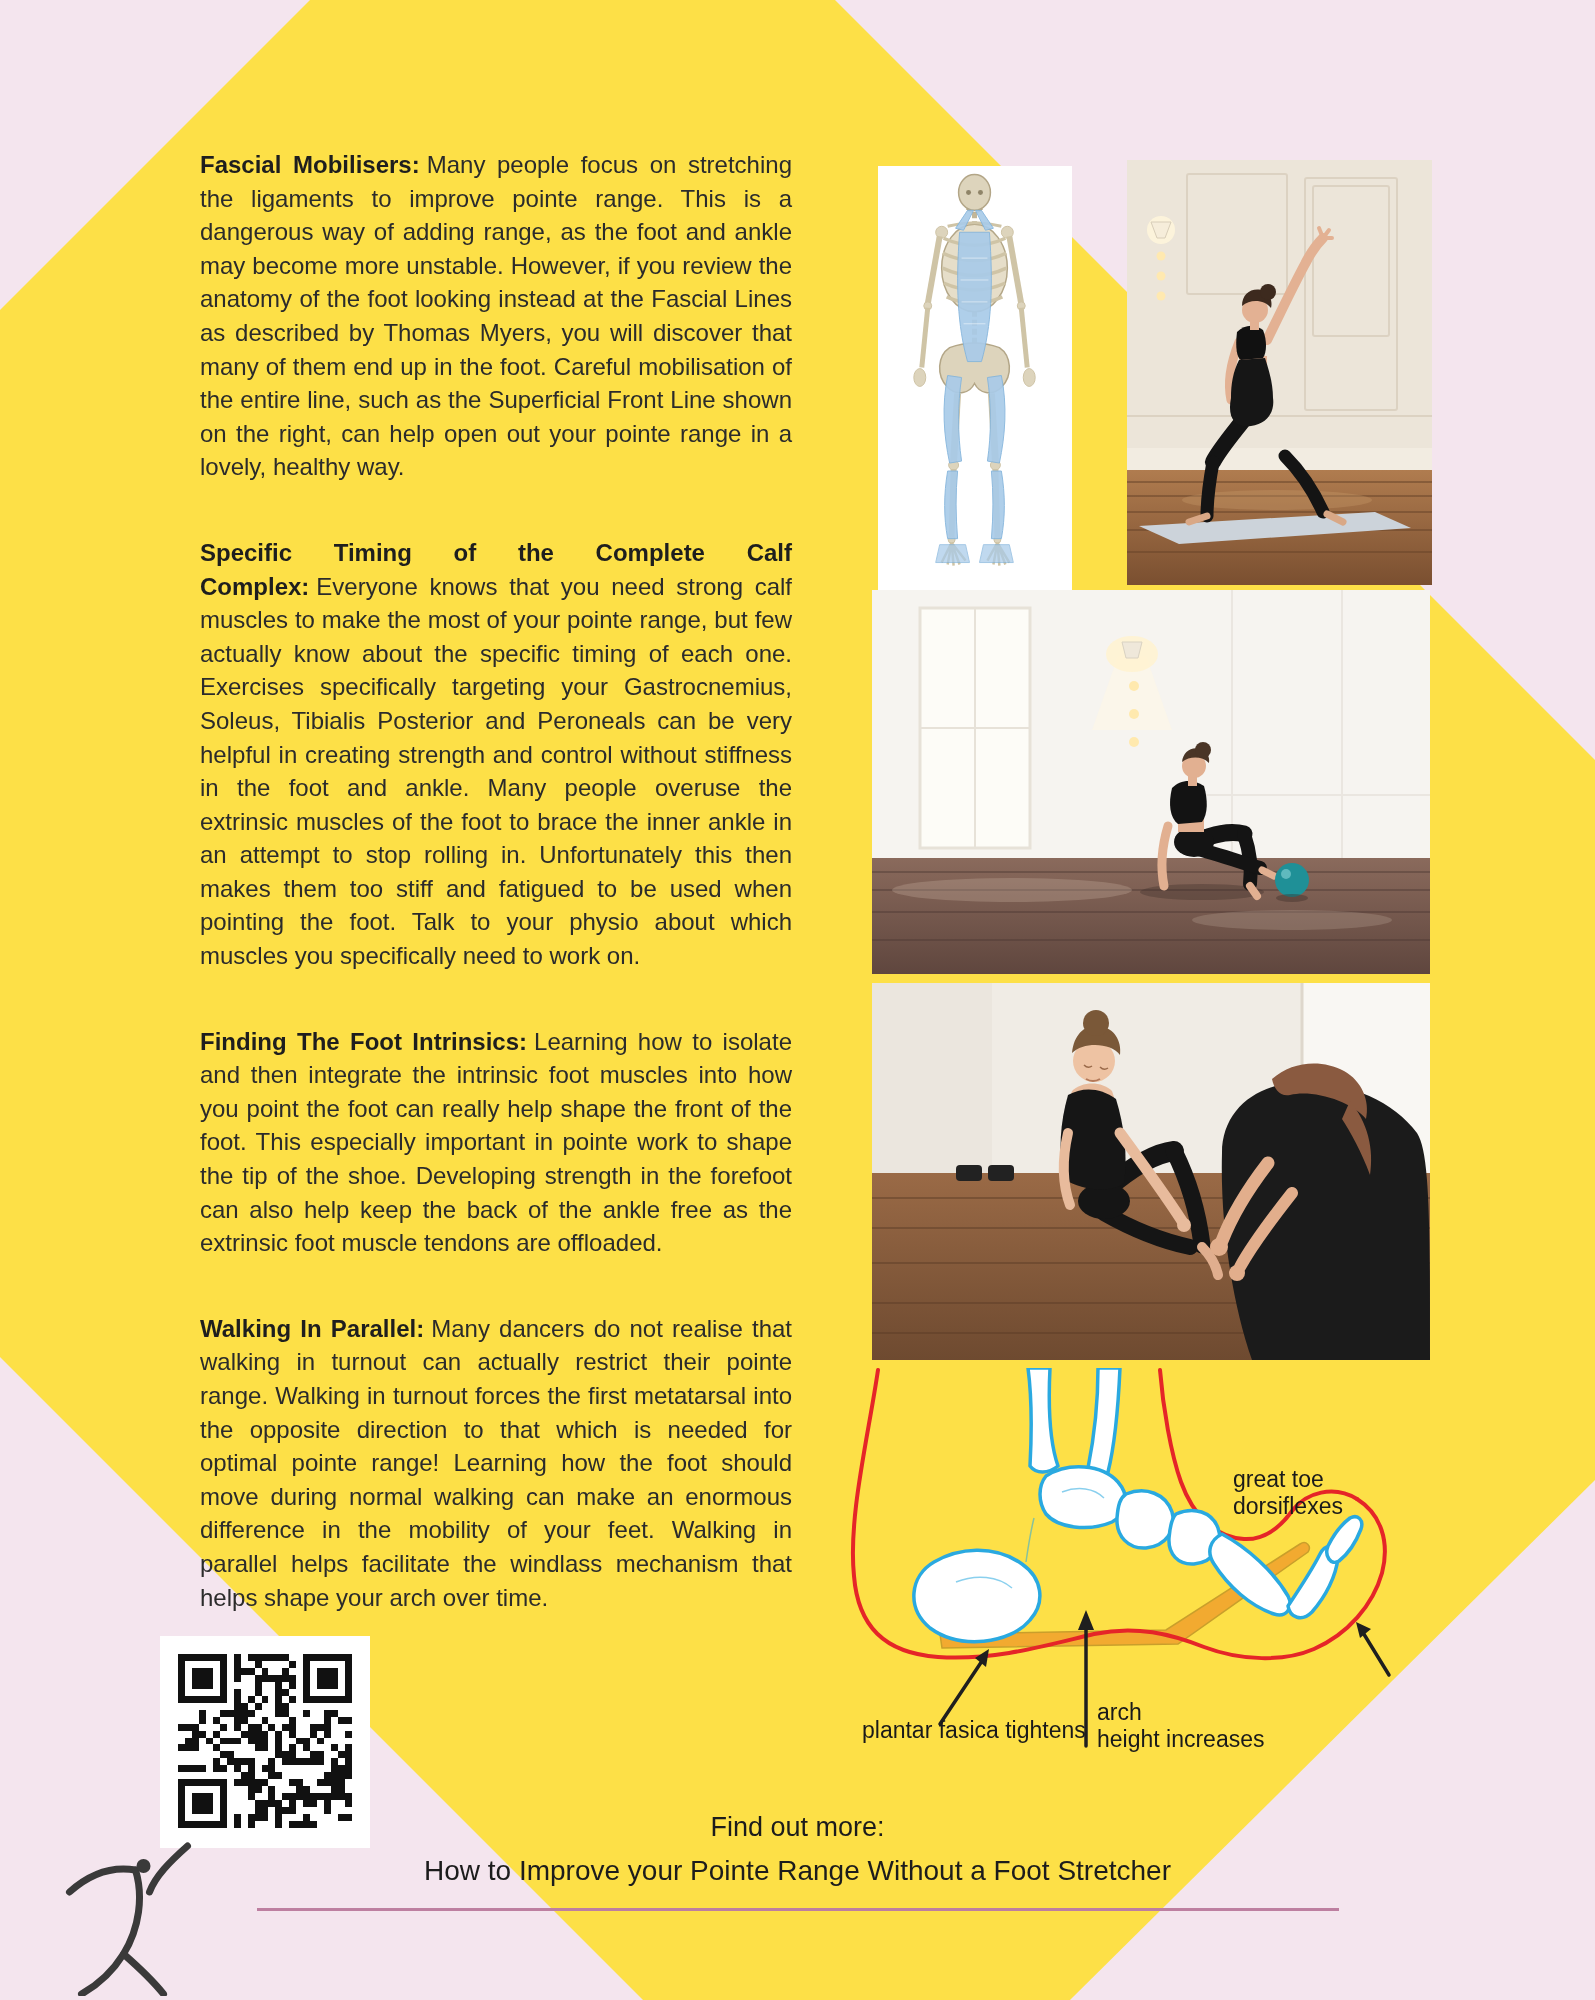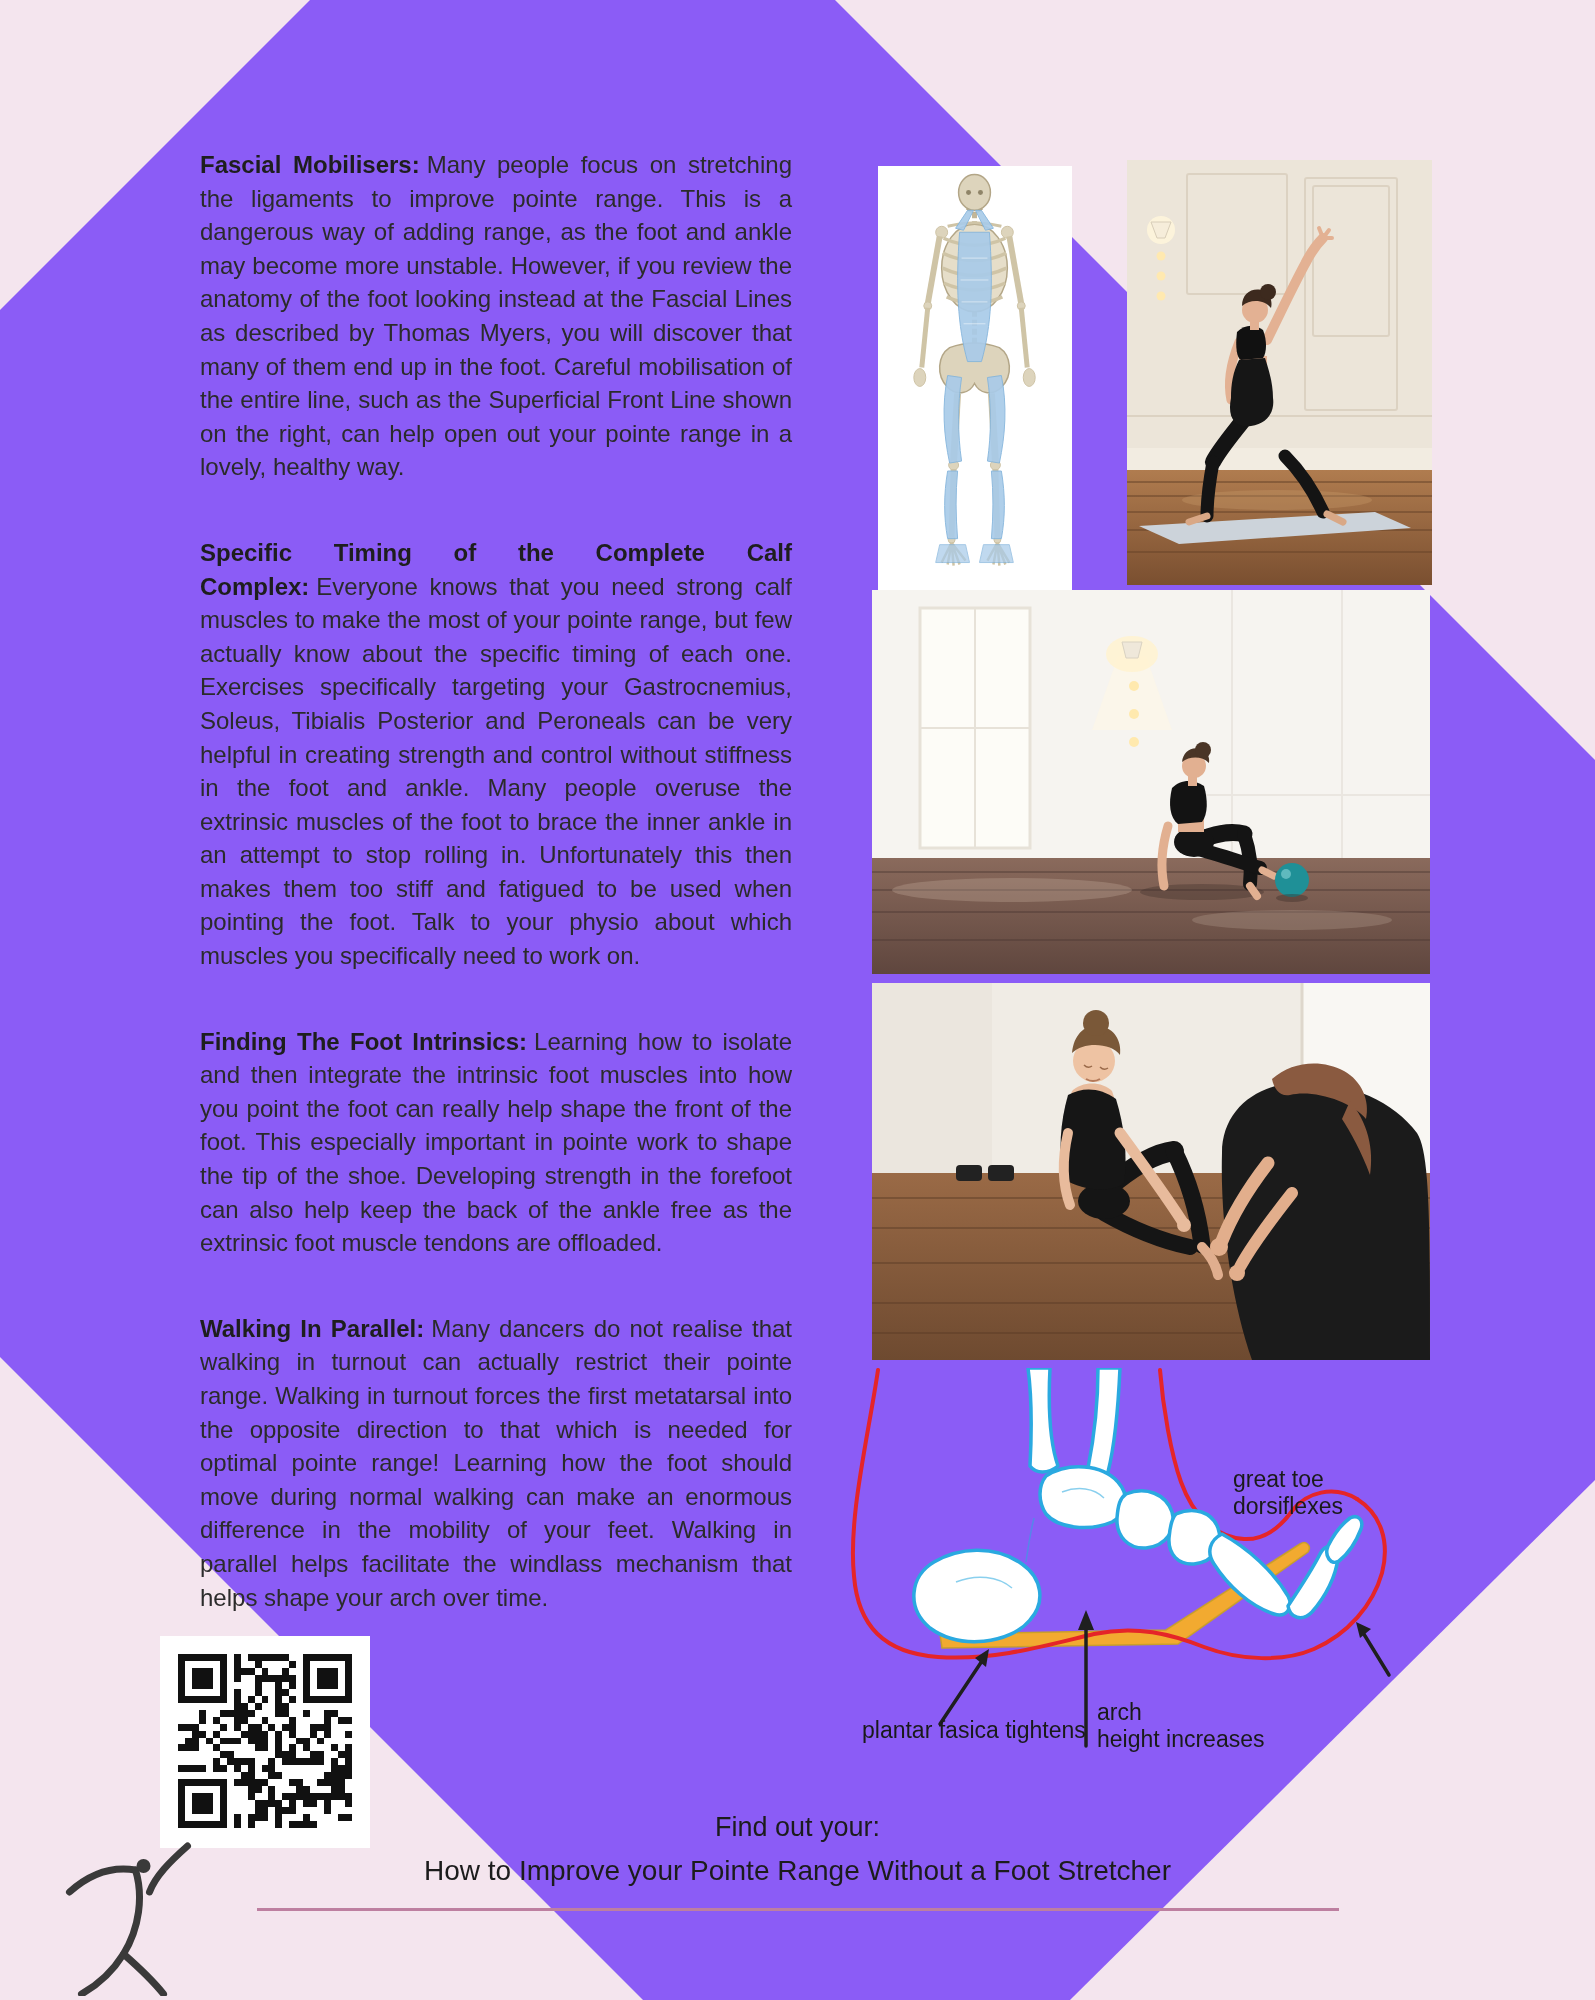--- a/index.html
+++ b/index.html
@@ -1,16 +1,16 @@
 <!DOCTYPE html>
 <html><head>
 <meta charset="utf-8">
 <style>
   html,body{margin:0;padding:0;background:#fff;}
-  .page{position:relative;width:1595px;height:2000px;background:#8b5cf6;overflow:hidden;
+  .page{position:relative;width:1595px;height:2000px;background:#fde047;overflow:hidden;
         font-family:"Liberation Sans",sans-serif;color:#2b2b2b;}
   .pink{position:absolute;left:0;top:0;width:1595px;height:2000px;background:#f4e5ee;pointer-events:none;}
   .pink.tl{clip-path:polygon(0 0,310px 0,0 310px);}
   .pink.tr{clip-path:polygon(835px 0,1595px 0,1595px 760px);}
   .pink.bl{clip-path:polygon(0 1357px,643px 2000px,0 2000px);}
   .pink.br{clip-path:polygon(1595px 1480px,1595px 2000px,1070px 2000px);}
 
   .text-col{position:absolute;left:200px;top:148px;width:592px;
             font-size:24px;line-height:33.6px;text-align:justify;}
   .text-col p{margin:0 0 52px 0;}
@@ -562,17 +562,17 @@
       <g fill="none" stroke="#3a3a3a" stroke-width="7" stroke-linecap="round">
         <path d="M10 56 C30 38 52 30 76 34"></path>
         <path d="M128 10 C110 26 96 40 90 56"></path>
         <path d="M76 34 C84 60 80 92 64 118 C54 134 40 148 22 158"></path>
         <path d="M64 118 C80 132 96 148 104 158"></path>
       </g>
       <circle cx="84" cy="30" r="7" fill="#3a3a3a"></circle>
     </svg>
   </div>
 
-  <div class="footer-find">Find out your:</div>
+  <div class="footer-find">Find out more:</div>
   <div class="footer-title">How to Improve your Pointe Range Without a Foot Stretcher</div>
   <div class="divider"></div>
 
 </div>
 
 </body></html>

